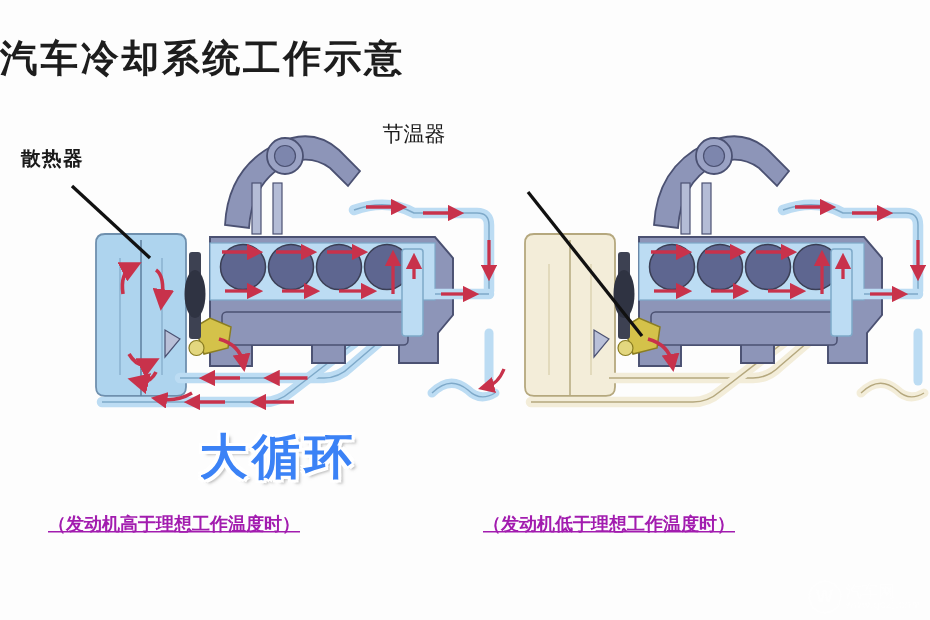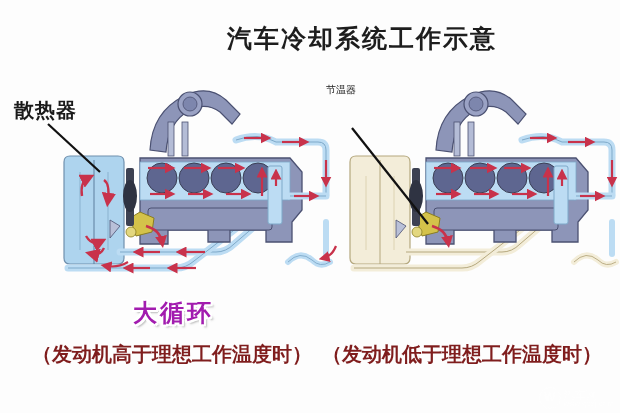--- a/index.html
+++ b/index.html
@@ -7,52 +7,53 @@
     width:620px;height:413px;
     background:#fdfdfd;
     font-family:"Liberation Sans","DejaVu Sans",sans-serif;
     overflow:hidden;
     position:relative;
   }
   #stage{position:relative;width:620px;height:413px;}
 
   .title{
     position:absolute;left:0;top:22px;width:497px;
-    text-align:right;
+    text-align:left;
     font-size:25px;font-weight:bold;color:#1d1d1d;
     letter-spacing:2px;
   }
 
   .lbl{position:absolute;color:#1a1a1a;}
 
   .lbl-radiator{
     left:14px;top:97px;
-    font-size:20px;font-weight:bold;letter-spacing:1px;
+    font-size:13px;font-weight:bold;letter-spacing:1px;
   }
   .lbl-thermo{
-    left:266px;top:79px;width:150px;
-    text-align:center;font-size:10px;line-height:21px;letter-spacing:0px;
+    left:255px;top:79px;width:150px;
+    font-size:14px;line-height:21px;letter-spacing:0px;
   }
 
   .circ{
-    position:absolute;top:297px;
-    font-size:24px;font-weight:bold;color:#a21caf;
+    position:absolute;top:283px;
+    font-size:32px;font-weight:bold;color:#3b82f6;
     letter-spacing:3px;
     text-shadow:
       -2px -2px 0 #fff, 2px -2px 0 #fff, -2px 2px 0 #fff, 2px 2px 0 #fff,
       0 -2px 0 #fff, 0 2px 0 #fff, -2px 0 0 #fff, 2px 0 0 #fff,
       3px 3px 2px rgba(120,120,120,.5);
   }
   .circ-big{left:133px;}
   .circ-small{left:438px;}
 
   .cond{
     position:absolute;top:341px;
-    font-size:20px;font-weight:bold;color:#7f1d1d;letter-spacing:0px;
+    font-size:12px;font-weight:bold;color:#a21caf;letter-spacing:0px;
     white-space:nowrap;
+    text-decoration:underline;
   }
   .cond-left{left:32px;}
   .cond-right{left:322px;text-align:center;}
 
   .wm{
     position:absolute;right:6px;bottom:4px;
     display:flex;align-items:center;gap:3px;
     opacity:.55;
   }
   .wm-logo{

